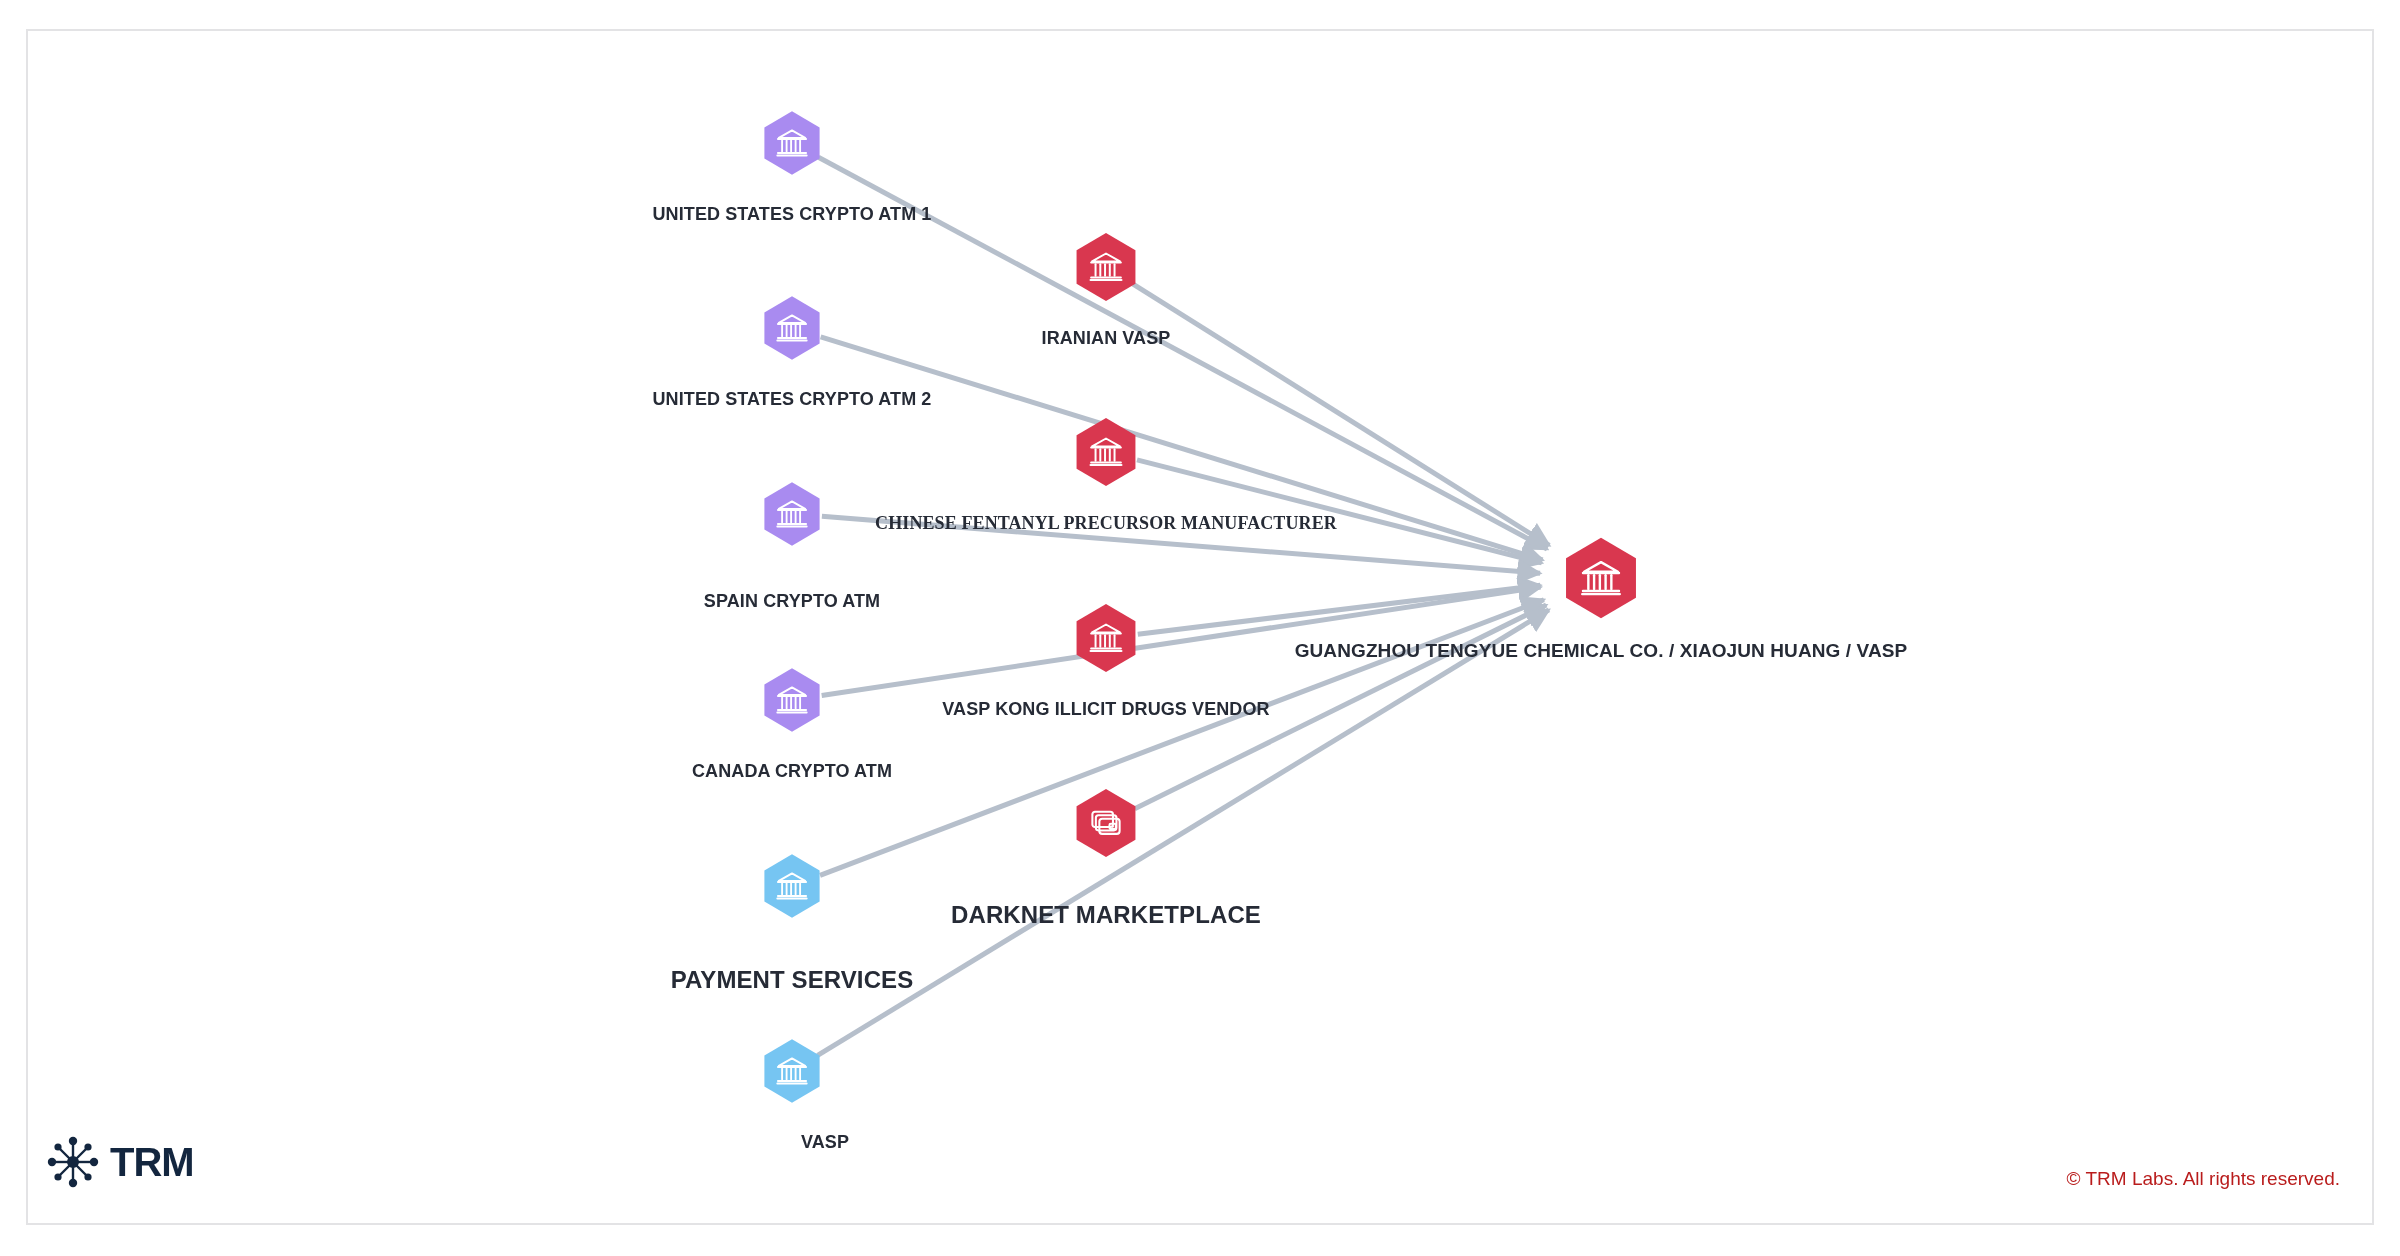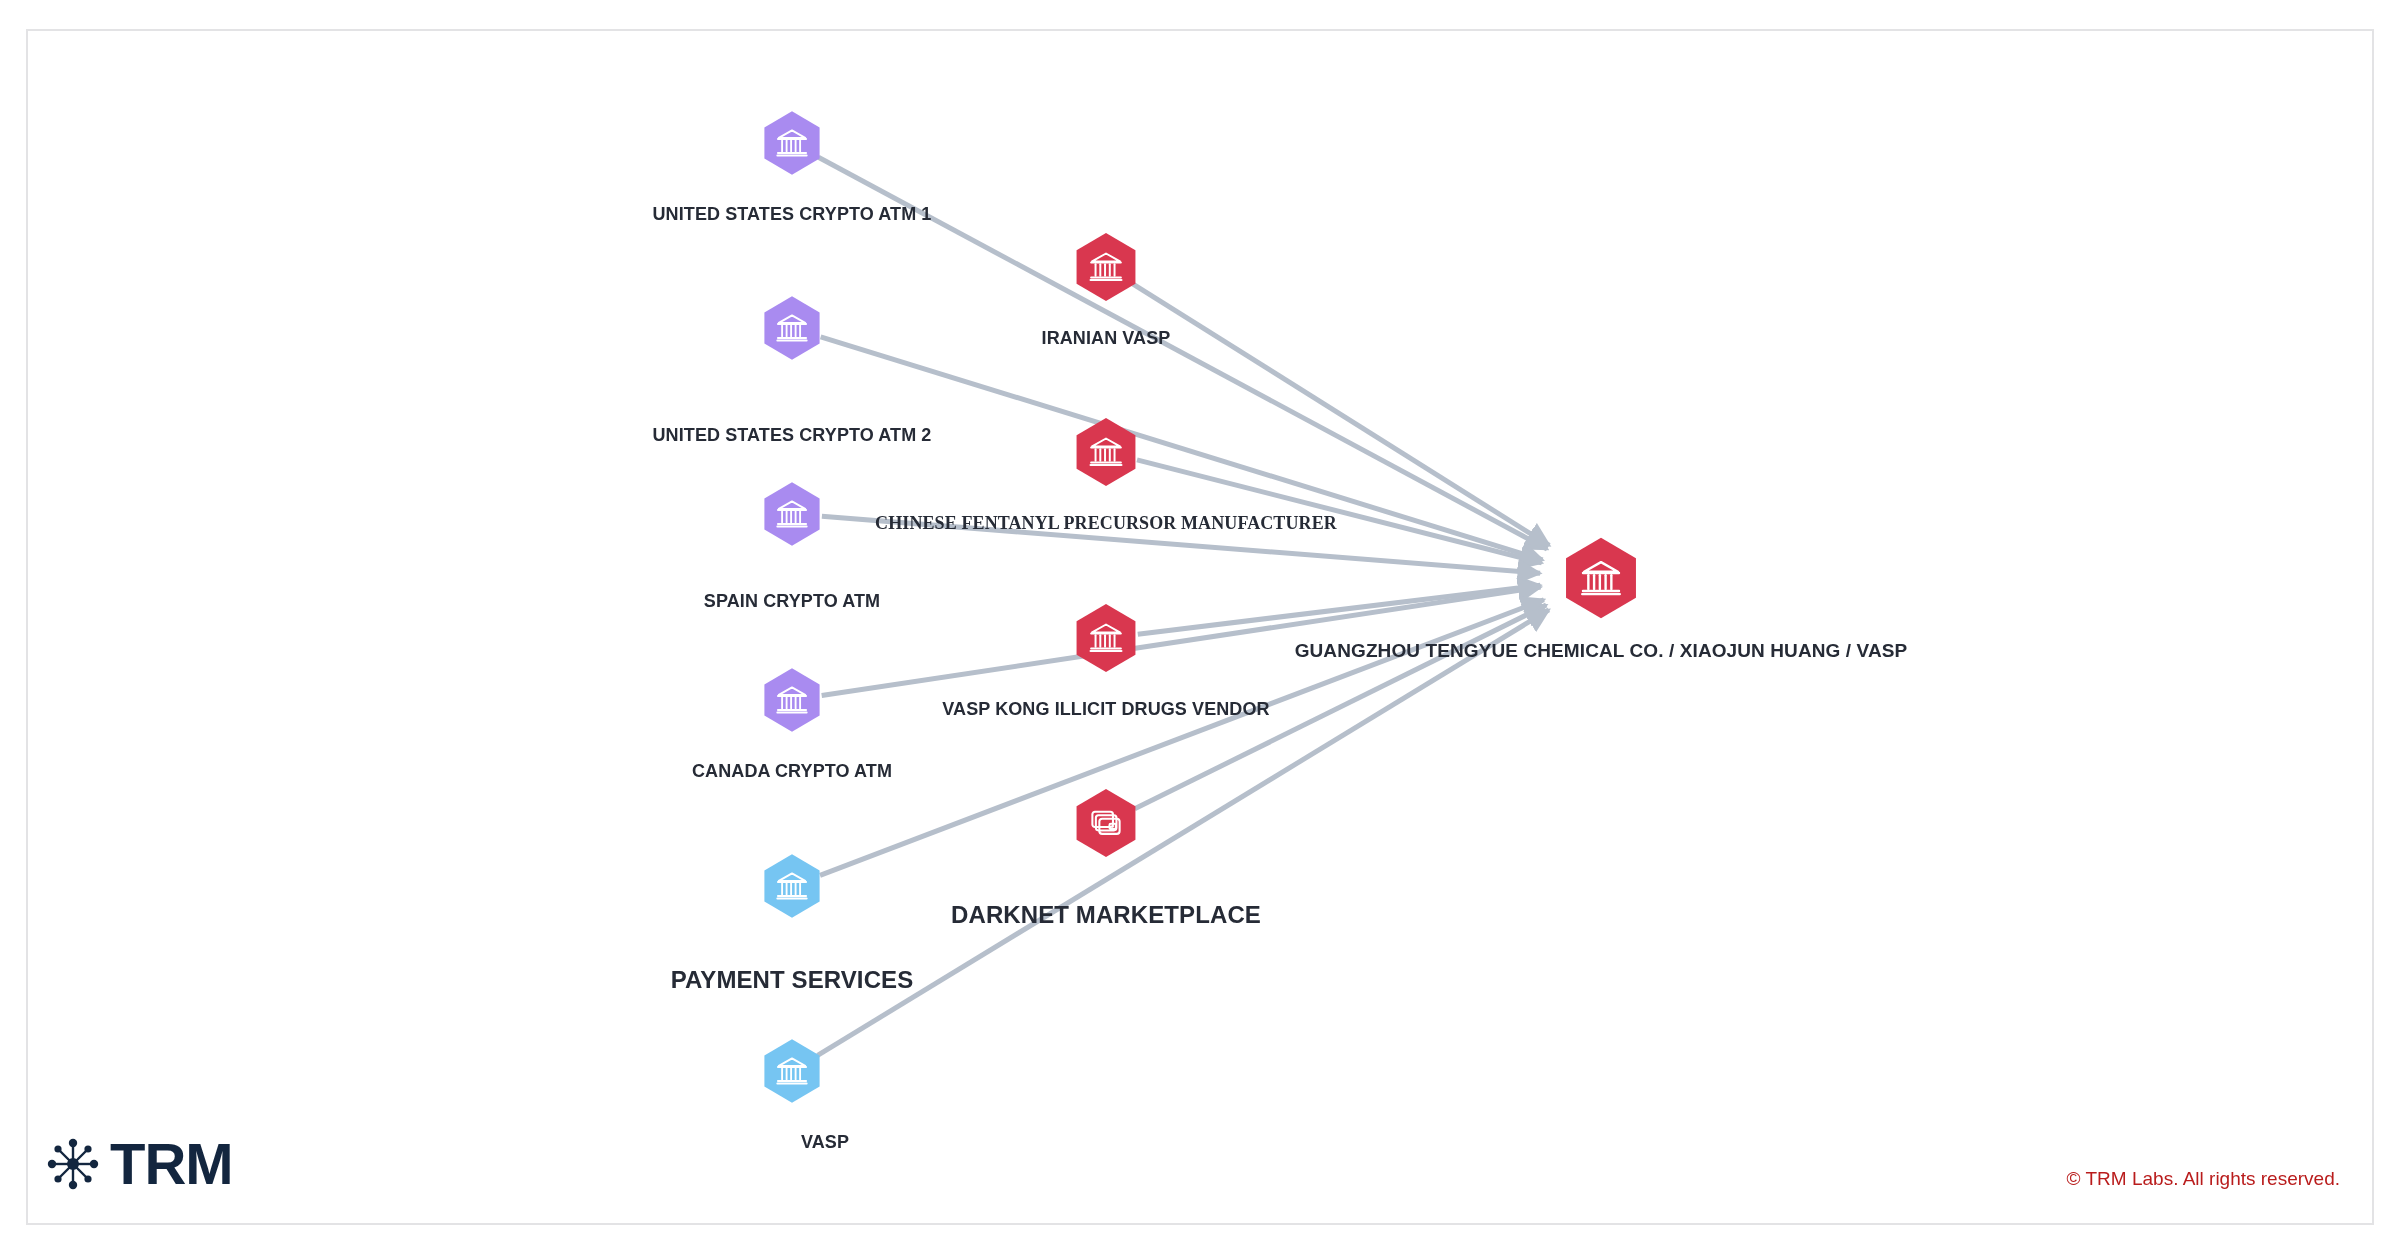--- a/index.html
+++ b/index.html
@@ -61,21 +61,21 @@
   }
   #trm-logo {
     position: absolute;
     left: 46px;
     top: 1135px;
     display: flex;
     align-items: center;
     gap: 10px;
   }
   #trm-wordmark {
-    font-size: 58px;
+    font-size: 40px;
     font-weight: bold;
     color: #13263f;
     letter-spacing: -1px;
     line-height: 1;
   }
   #copyright {
     position: absolute;
     right: 60px;
     top: 1168px;
     font-size: 19px;
@@ -155,21 +155,21 @@
       <line x1="5.4" y1="10.4" x2="5.4" y2="17.6"></line>
       <line x1="8.4" y1="10.4" x2="8.4" y2="17.6"></line>
       <line x1="11.4" y1="10.4" x2="11.4" y2="17.6"></line>
       <line x1="14.4" y1="10.4" x2="14.4" y2="17.6"></line>
       <line x1="17.4" y1="10.4" x2="17.4" y2="17.6"></line>
       <line x1="2.6" y1="18.7" x2="21.4" y2="18.7"></line>
       <line x1="2.2" y1="20.3" x2="21.8" y2="20.3"></line>
     </g>
   </svg></div></div>
       </div>
-      <div class="node-label" style="left: 792px; top: 390px; transform: translate(-50%, 0px); font-size: 18px; margin-top: 36px;">UNITED STATES CRYPTO ATM 2</div>
+      <div class="node-label" style="left: 792px; top: 390px; transform: translate(-50%, 0px); font-size: 18px;">UNITED STATES CRYPTO ATM 2</div>
       <div class="graph-node" style="left: 1106px; top: 452px;">
         <div class="hex-wrap" style="width: 64px; height: 70.4px; position: relative;"><svg width="64" height="70.4" viewBox="0 0 100 110">
     <polygon points="50,2 96,29 96,81 50,108 4,81 4,29" fill="#d9374f"></polygon>
   </svg><div style="position: absolute; left: 50%; top: 50%; transform: translate(-50%, -50%); line-height: 0;"><svg width="38" height="38" viewBox="0 0 24 24">
     <g stroke="#ffffff" stroke-width="1.25" fill="none" stroke-linecap="round" stroke-linejoin="round">
       <path d="M3.2 8.6 L12 3.6 L20.8 8.6 Z"></path>
       <line x1="2.6" y1="9.3" x2="21.4" y2="9.3"></line>
       <line x1="5.4" y1="10.4" x2="5.4" y2="17.6"></line>
       <line x1="8.4" y1="10.4" x2="8.4" y2="17.6"></line>
       <line x1="11.4" y1="10.4" x2="11.4" y2="17.6"></line>

